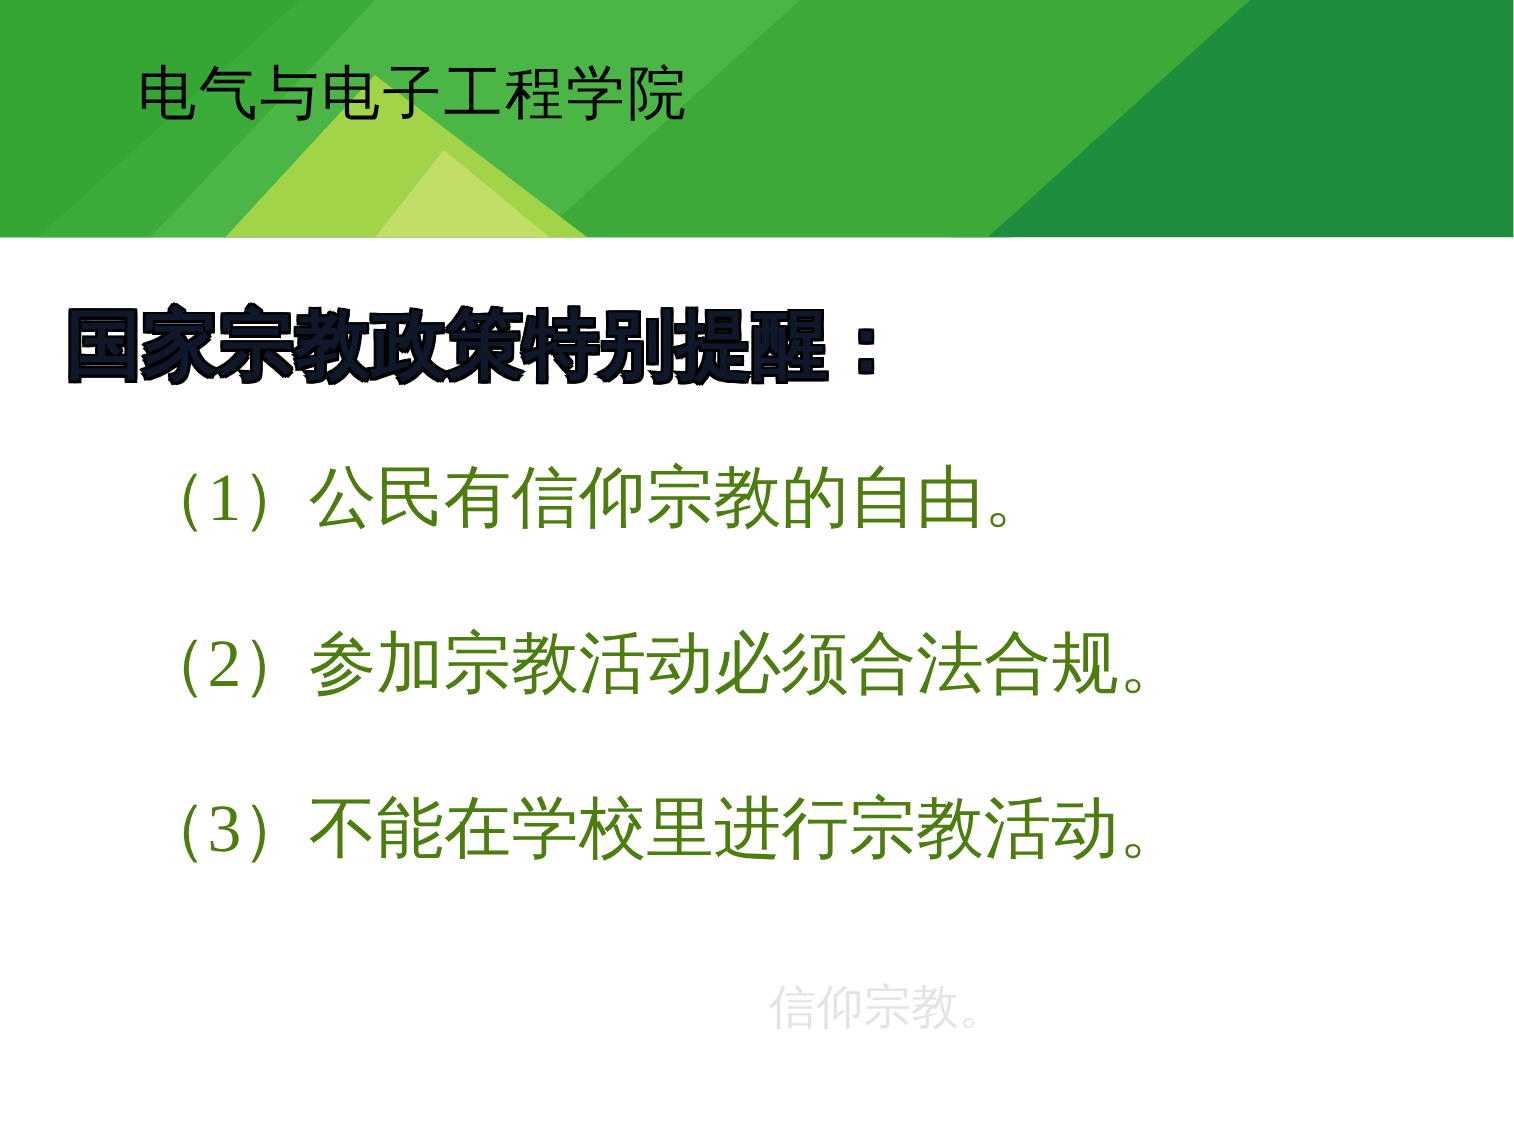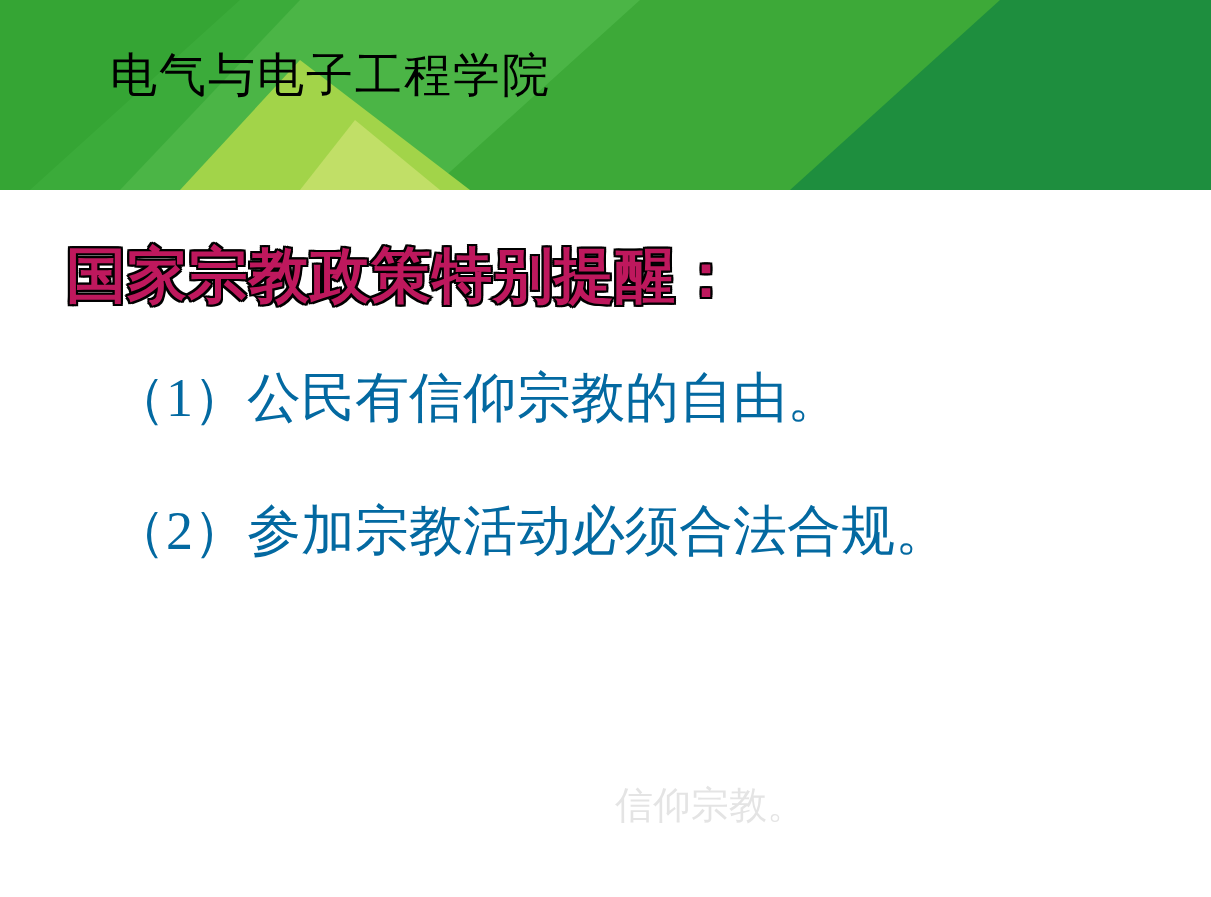--- a/index.html
+++ b/index.html
@@ -39,47 +39,47 @@
     font-size: 47px;
     line-height: 1;
     color: #000000;
     letter-spacing: 2px;
     white-space: nowrap;
   }
 
   
   .main-heading {
     position: absolute;
-    left: 66px;
+    left: 53px;
     top: 236px;
     font-family: "DejaVu Sans", "Liberation Sans", sans-serif;
     font-size: 60px;
     font-weight: bold;
-    color: #be185d;
+    color: #0f172a;
     letter-spacing: 1px;
     white-space: nowrap;
     -webkit-text-stroke: 3px #000000;
     paint-order: stroke fill;
     text-shadow:
       2px 0 0 #000, -2px 0 0 #000, 0 2px 0 #000, 0 -2px 0 #000,
       2px 2px 0 #000, -2px 2px 0 #000, 2px -2px 0 #000, -2px -2px 0 #000;
   }
 
   
   .body-list {
     position: absolute;
     left: 112px;
     top: 370px;
     width: 1060px;
   }
   .body-item {
     font-family: "Liberation Serif", "DejaVu Serif", serif;
     font-size: 54px;
     line-height: 1.05;
-    color: #0369a1;
+    color: #4d7c0f;
     margin-bottom: 76px;
     white-space: nowrap;
   }
   .body-item:last-child {
     margin-bottom: 0;
   }
 
   
   .ghost-text {
     position: absolute;
@@ -115,17 +115,18 @@
       <polygon points="0,0 300,0 120,190 0,190" fill="#2FA331" opacity="0.55"></polygon>
     </svg>
     <div class="banner-title">电气与电子工程学院</div>
   </div>
 
   <div class="main-heading">国家宗教政策特别提醒：</div>
 
   <div class="body-list">
     <div class="body-item">（1）公民有信仰宗教的自由。</div>
     <div class="body-item">（2）参加宗教活动必须合法合规。</div>
+    <div class="body-item">（3）不能在学校里进行宗教活动。</div>
   </div>
 
   <div class="ghost-text">信仰宗教。</div>
 
 </div>
 
 </body></html>

